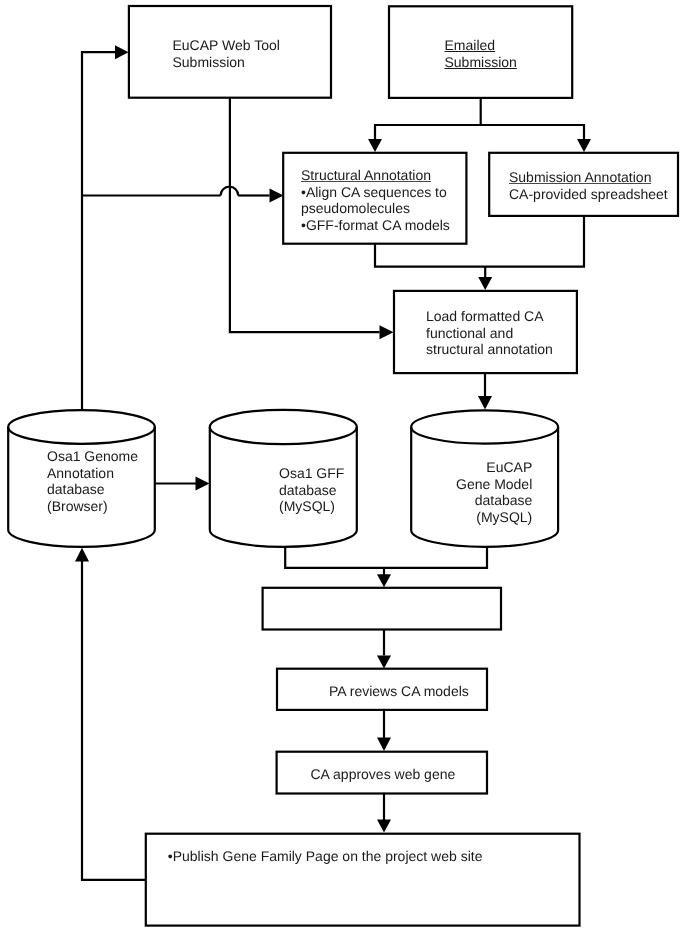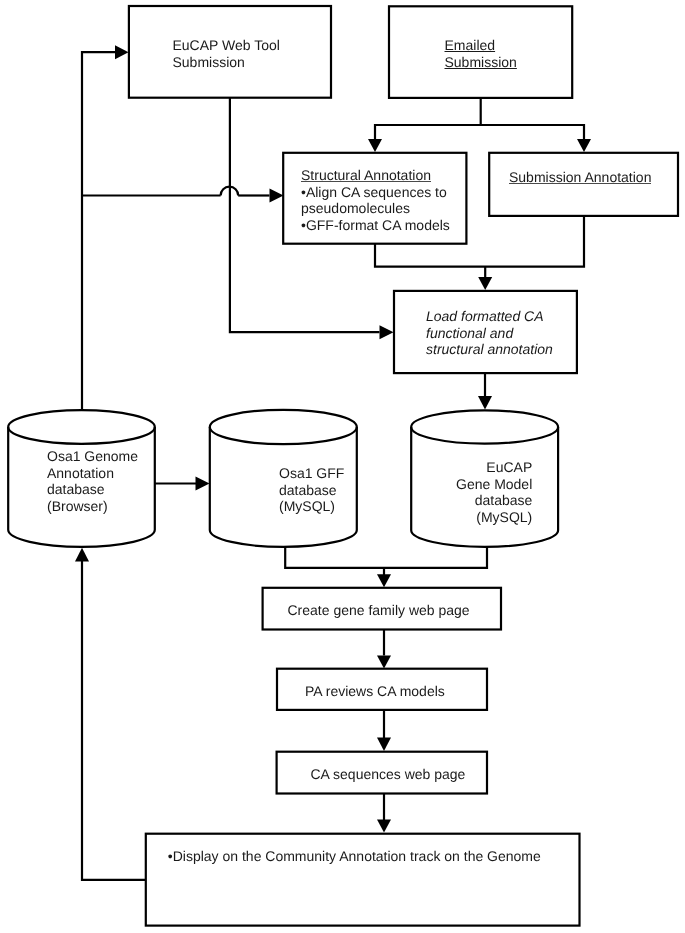--- a/index.html
+++ b/index.html
@@ -93,31 +93,30 @@
     <path d="M 75 561.5 L 89 561.5 L 82 547.8 Z"></path>
   </g>
 </svg>
 
 <div class="lbl" style="left:172.5px;top:37.4px;"><div>EuCAP Web Tool</div><div>Submission</div></div>
 
 <div class="lbl" style="left:444.5px;top:37.4px;text-decoration:underline;"><div>Emailed</div><div>Submission</div></div>
 
 <div class="lbl" style="left:301px;top:167px;"><div class="u">Structural Annotation</div><div>•Align CA sequences to</div><div>pseudomolecules</div><div>•GFF-format CA models</div></div>
 
-<div class="lbl" style="left:509px;top:169px;"><div class="u">Submission Annotation</div></div>
+<div class="lbl" style="left:509px;top:169px;"><div class="u">Submission Annotation</div><div>CA-provided spreadsheet</div></div>
 
-<div class="lbl" style="left:426px;top:308px;font-style:italic;"><div>Load formatted CA</div><div>functional and</div><div>structural annotation</div></div>
+<div class="lbl" style="left:426px;top:308px;"><div>Load formatted CA</div><div>functional and</div><div>structural annotation</div></div>
 
 <div class="lbl" style="left:47px;top:448px;"><div>Osa1 Genome</div><div>Annotation</div><div>database</div><div>(Browser)</div></div>
 
 <div class="lbl" style="left:252px;top:465px;margin-left:27px;"><div>Osa1 GFF</div><div>database</div><div>(MySQL)</div></div>
 
 <div class="lbl" style="left:456px;top:459px;text-align:right;"><div>EuCAP</div><div>Gene Model</div><div>database</div><div>(MySQL)</div></div>
 
-<div class="lbl" style="left:287.5px;top:601.5px;"><div>Create gene family web page</div></div>
 
-<div class="lbl" style="left:305px;top:683px;"><div>PA reviews CA models</div></div>
+<div class="lbl" style="left:329px;top:683px;"><div>PA reviews CA models</div></div>
 
-<div class="lbl" style="left:310.5px;top:765.5px;"><div>CA sequences web page</div></div>
+<div class="lbl" style="left:310.5px;top:765.5px;"><div>CA approves web gene</div></div>
 
-<div class="lbl" style="left:167.8px;top:848.3px;"><div>•Display on the Community Annotation track on the Genome</div></div>
+<div class="lbl" style="left:167.8px;top:848.3px;"><div>•Publish Gene Family Page on the project web site</div></div>
 
 </div>
 
 </body></html>

